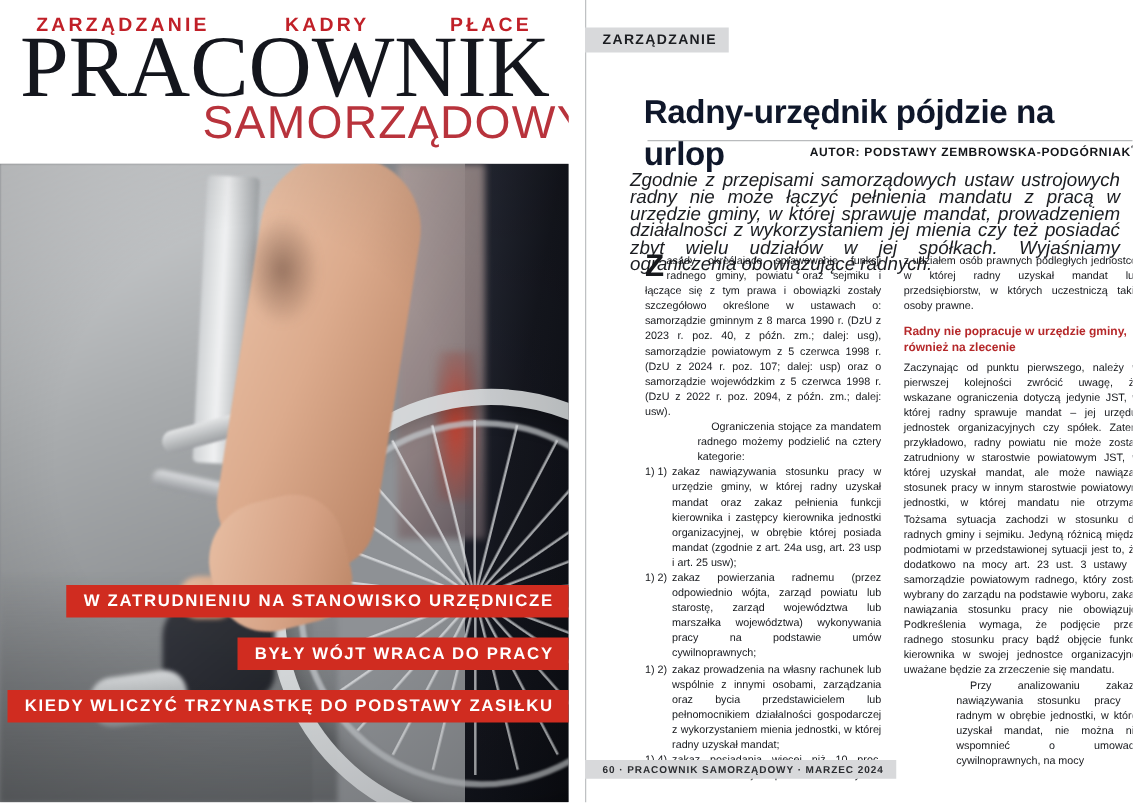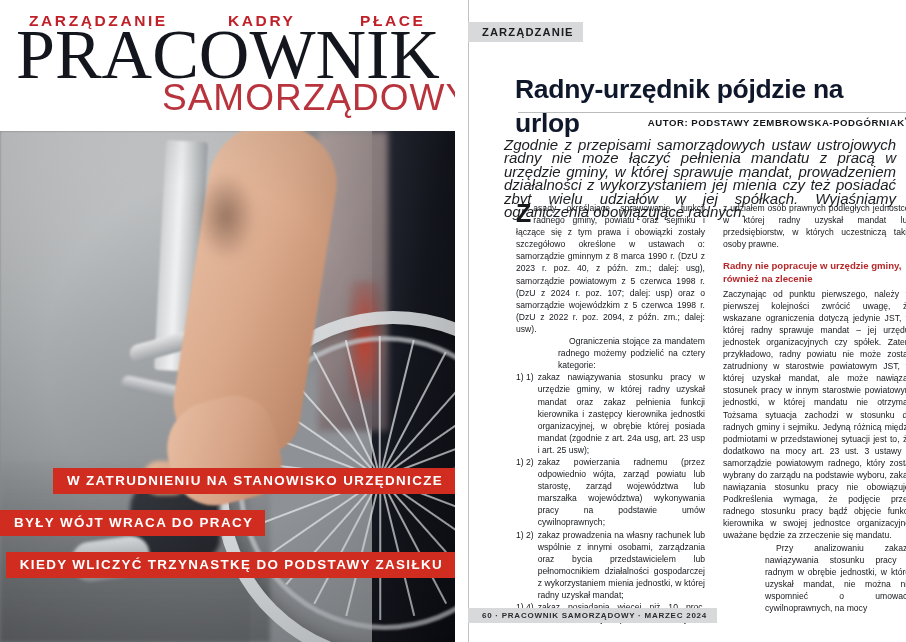--- a/index.html
+++ b/index.html
@@ -81,21 +81,21 @@
   .ph-foot2{position:absolute;left:143px;top:330px;width:46px;height:34px;
     background:linear-gradient(140deg,#e6bda1,#c59474);border-radius:16px;filter:blur(2px);}
   .ph-caster{position:absolute;left:72px;top:408px;width:78px;height:40px;
     background:linear-gradient(180deg,#d9dcde,#8c8f92);border-radius:18px;filter:blur(1.6px);transform:rotate(-8deg);}
   .ph-vign{position:absolute;inset:0;background:radial-gradient(ellipse at 45% 45%,transparent 45%,rgba(0,0,0,.22) 100%);}
 
   
   .cover-heads{position:absolute;left:0;top:468px;width:455px;}
   .ch-row{display:flex;margin-bottom:10px;}
   .ch-row.r1{justify-content:flex-end;}
-  .ch-row.r2{margin-top:16px;}
+  .ch-row.r2{justify-content:flex-end;margin-top:16px;}
   .ch-row.r3{justify-content:flex-end;margin-top:16px;margin-left:48px;}
   .ch-band{
     background:#d02c20;color:#ffffff;font-weight:bold;
     font-size:13.4px;letter-spacing:1.35px;line-height:19px;
     padding:3px 12px 4px 14px;white-space:nowrap;
     font-family:"Liberation Sans", sans-serif;
   }
   .ch-band.l2{text-align:right;}
   .ch-stack{display:flex;flex-direction:column;align-items:flex-end;}
 

